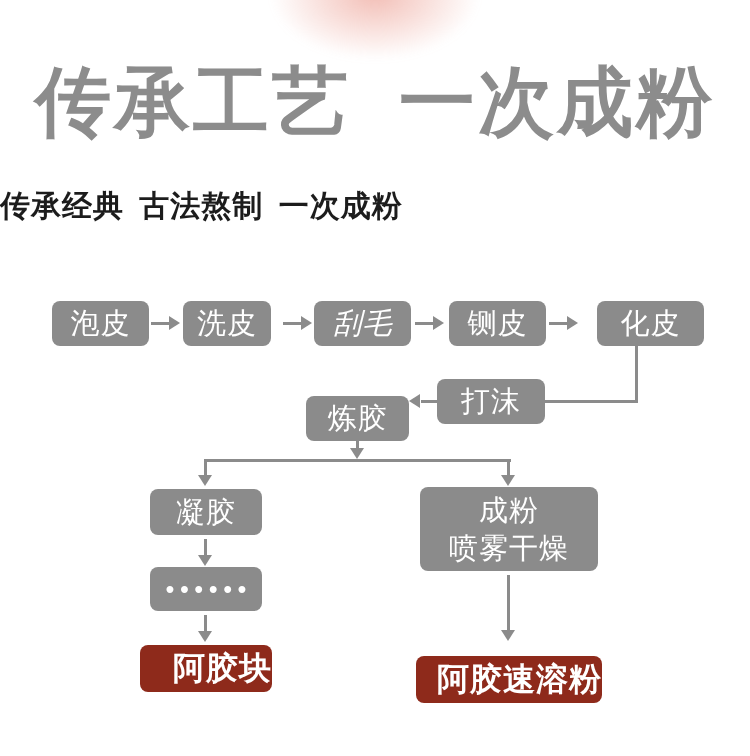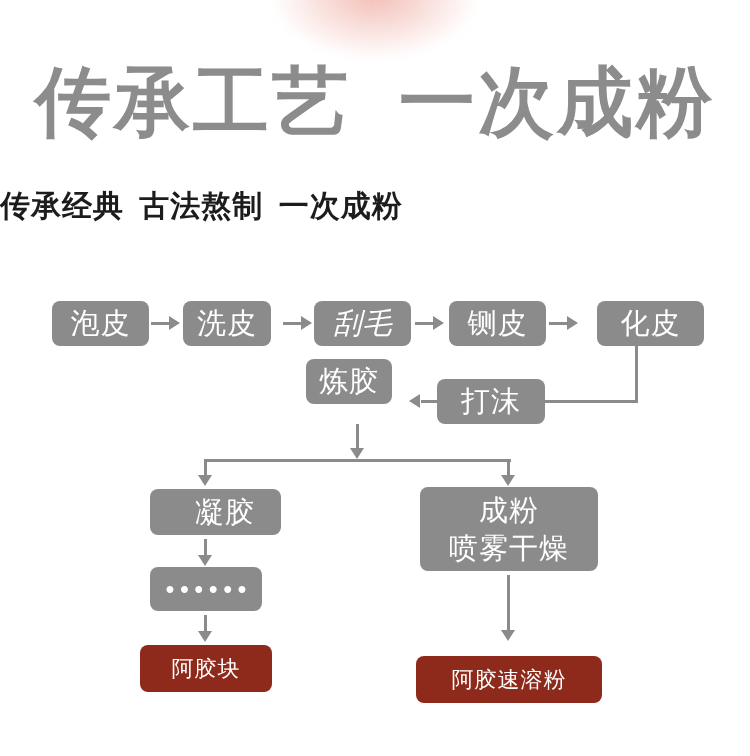--- a/index.html
+++ b/index.html
@@ -40,21 +40,21 @@
   .box{
     position:absolute;height:45px;
     border-radius:8px;
     background:var(--step-box);
     color:#fff;
     font-size:29px;font-weight:500;
     line-height:45px;text-align:center;
     letter-spacing:1px;
     white-space:nowrap;
   }
-  .box.red{background:var(--product-box);font-weight:400;font-size:22px;}
+  .box.red{background:var(--product-box);font-weight:700;font-size:32px;text-align:right;}
   .box.tall{
     display:flex;flex-direction:column;justify-content:center;
     line-height:38px;
   }
   .box.dots-box{
     font-size:24px;letter-spacing:6px;padding-left:6px;box-sizing:border-box;
     font-weight:700;
   }
   .hline{position:absolute;height:3px;background:var(--step-box);}
   .vline{position:absolute;width:3px;background:var(--step-box);}
@@ -89,35 +89,35 @@
   <div class="hline" style="left:283px;top:322px;width:18px;"></div>
   <div class="tri-r" style="left:301px;top:316px;"></div>
   <div class="hline" style="left:415px;top:322px;width:18px;"></div>
   <div class="tri-r" style="left:433px;top:316px;"></div>
   <div class="hline" style="left:549px;top:322px;width:18px;"></div>
   <div class="tri-r" style="left:567px;top:316px;"></div>
 
   <div class="vline" style="left:635px;top:346px;height:57px;"></div>
   <div class="hline" style="left:545px;top:400px;width:93px;"></div>
 
-  <div class="box" style="left:306px;top:359px;width:86px;">炼胶</div>
+  <div class="box" style="left:306px;top:396px;width:103px;">炼胶</div>
   <div class="box" style="left:437px;top:379px;width:108px;">打沫</div>
 
   <div class="hline" style="left:421px;top:400px;width:16px;"></div>
   <div class="tri-l" style="left:409px;top:394px;"></div>
 
   <div class="vline" style="left:356px;top:424px;height:24px;"></div>
   <div class="tri-d" style="left:350px;top:448px;"></div>
   <div class="hline" style="left:204px;top:459px;width:307px;"></div>
   <div class="vline" style="left:204px;top:462px;height:13px;"></div>
   <div class="tri-d" style="left:198px;top:475px;"></div>
   <div class="vline" style="left:507px;top:462px;height:13px;"></div>
   <div class="tri-d" style="left:501px;top:475px;"></div>
 
-  <div class="box" style="left:150px;top:489px;width:112px;height:46px;line-height:46px;padding-left:19px;">凝胶</div>
+  <div class="box" style="left:150px;top:489px;width:112px;height:46px;line-height:46px;">凝胶</div>
   <div class="vline" style="left:204px;top:539px;height:16px;"></div>
   <div class="tri-d" style="left:198px;top:555px;"></div>
   <div class="box dots-box" style="left:150px;top:567px;width:112px;height:44px;line-height:44px;">••••••</div>
   <div class="vline" style="left:204px;top:615px;height:16px;"></div>
   <div class="tri-d" style="left:198px;top:631px;"></div>
   <div class="box red" style="left:140px;top:645px;width:132px;height:47px;line-height:47px;">阿胶块</div>
 
   <div class="box tall" style="left:420px;top:487px;width:178px;height:84px;">
     <span>成粉</span>
     <span>喷雾干燥</span>

